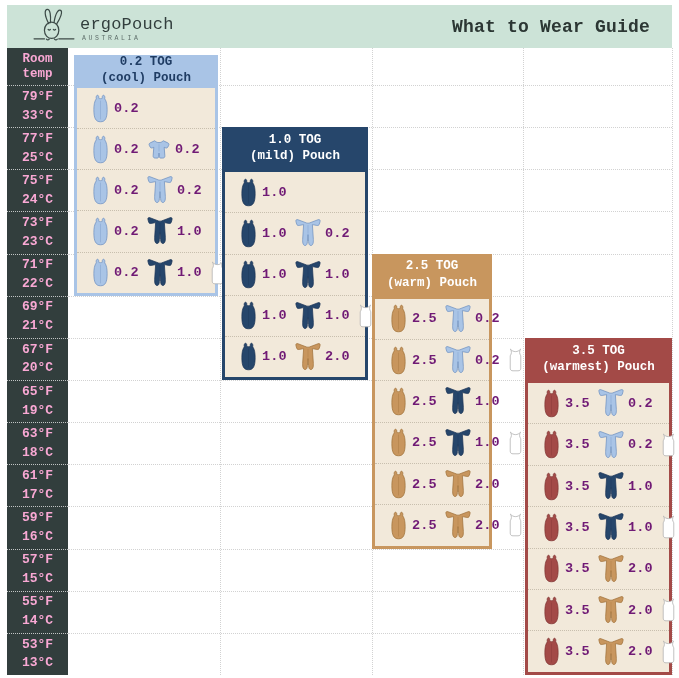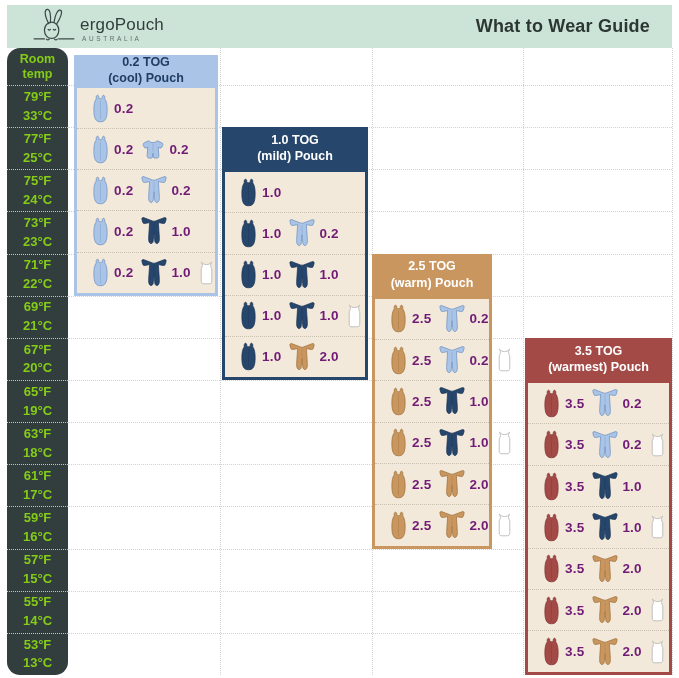--- a/index.html
+++ b/index.html
@@ -1,32 +1,32 @@
 <!DOCTYPE html>
 <html><head>
 <meta charset="utf-8">
 <style>
   html,body{margin:0;padding:0;background:#ffffff;}
   .stage{position:relative;width:679px;height:678px;background:#ffffff;overflow:hidden;
-         font-family:Liberation Sans, sans-serif;}
+         font-family:Liberation Mono, monospace;}
 
   
   .topbar{position:absolute;left:7px;top:5px;width:665px;height:43px;background:#cce3d7;
           display:flex;align-items:center;justify-content:space-between;
           padding:0 22px 0 26px;box-sizing:border-box;}
   .brand{display:flex;align-items:flex-end;gap:5px;}
   .brand svg{display:block;}
   .brand-text{display:flex;flex-direction:column;line-height:1;padding-bottom:3px;}
   .brand-name{font-size:17px;color:#323e3d;letter-spacing:.2px;}
   .brand-sub{font-size:6.5px;letter-spacing:2.6px;color:#5f6f6b;margin-top:3px;margin-left:2px;}
   .guide-title{font-size:18px;font-weight:600;color:#2c3734;letter-spacing:.2px;}
 
   
   .temp-col{position:absolute;left:7px;top:48px;width:61px;height:627px;background:#323e3d;
-            color:#84cc16;display:flex;flex-direction:column;box-sizing:border-box;border-radius:13px;}
+            color:#f9a8d4;display:flex;flex-direction:column;box-sizing:border-box;}
   .temp-head{height:37px;flex:none;display:flex;flex-direction:column;align-items:center;
              justify-content:center;font-weight:bold;font-size:12.5px;line-height:1.15;}
   .temp-row{flex:1;display:flex;flex-direction:column;align-items:center;justify-content:center;
             font-weight:bold;font-size:13px;line-height:1.45;
             border-top:1px dotted rgba(255,255,255,.7);}
 
   
   .grid{position:absolute;left:68px;top:48px;width:604px;height:627px;}
   .hline{position:absolute;left:0;right:0;height:0;border-top:1px dotted #d2d2d2;}
   .vline{position:absolute;top:0;bottom:0;width:0;border-left:1px dotted #d2d2d2;}

